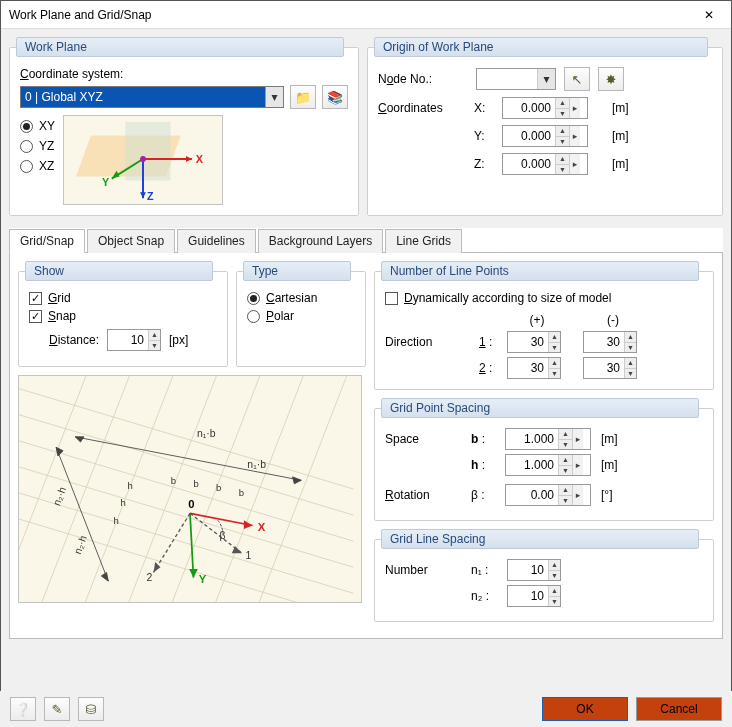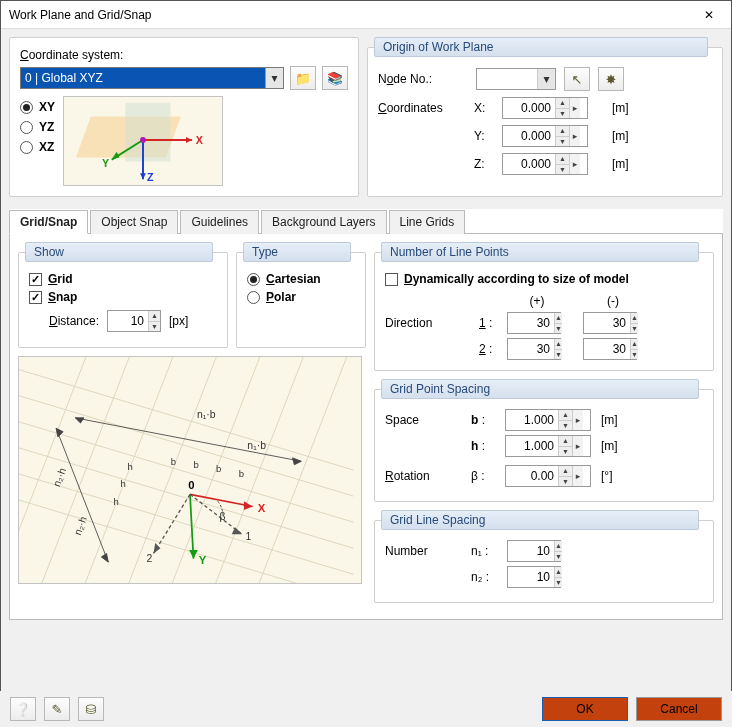--- a/index.html
+++ b/index.html
@@ -91,21 +91,21 @@
     border: 1px solid #b8b8b8;
     background: linear-gradient(#fdfdfd, #ececec);
     display: inline-flex; align-items: center; justify-content: center;
     font-size: 13px;
     color: #5a5a2a;
     cursor: default;
   }
   .plane-row { display: flex; align-items: flex-start; gap: 8px; margin-top: 6px; }
   .radios { display: flex; flex-direction: column; gap: 6px; margin-top: 4px; }
   .radio, .check {
-    display: flex; align-items: center; gap: 6px; font-weight: bold;
+    display: flex; align-items: center; gap: 6px;
   }
   .radio .dot {
     width: 13px; height: 13px; border-radius: 50%;
     border: 1px solid #555; background: #fff;
     display: inline-flex; align-items: center; justify-content: center;
   }
   .radio.on .dot::after {
     content: ""; width: 7px; height: 7px; border-radius: 50%; background: #222;
   }
   .check .box {
@@ -158,21 +158,21 @@
   .spin .updown div:last-child { border-bottom: none; }
   .spin .stepindicator {
     width: 11px;
     background: #f2f2f2;
     border-left: 1px solid #ccc;
     display: flex; align-items: center; justify-content: center;
     font-size: 9px; color: #444;
   }
   .spin.small { width: 54px; }
   .spin.small input { width: 40px; }
-  .spin.med { width: 54px; padding-left: 6px; }
+  .spin.med { width: 54px; }
   .spin.med input { width: 40px; }
   .unit { color: #000; }
   .tabs {
     display: flex;
     border-bottom: 1px solid #bbb;
     margin-top: 4px;
     background: #fff;
   }
   .tab {
     padding: 4px 10px;
@@ -181,21 +181,20 @@
     background: #f1f1f1;
     margin-right: 2px;
     position: relative;
     top: 1px;
     color: #222;
   }
   .tab.active {
     background: #fff;
     border-bottom: 1px solid #fff;
     z-index: 2;
-    font-weight: bold;
   }
   .tabpage {
     border: 1px solid #bbb; border-top: none;
     background: #fff;
     padding: 8px;
   }
   .gridsnap-row { display: flex; gap: 8px; }
   .show-col { width: 210px; }
   .type-col { width: 130px; }
   .right-col { flex: 1; }
@@ -235,20 +234,21 @@
   <div class="close">
       <span>✕</span>
     </div>
 </div>
 
 <div class="content">
 
   <div class="row">
 
     <fieldset class="group" style="flex:1">
+      <legend>Work Plane</legend>
       <div class="label" style="margin:4px 0">
         <span class="underline">C</span>oordinate system:
       </div>
       <div style="display:flex;gap:6px;align-items:center">
         <div class="combo">
           <span style="flex:1">0 | Global XYZ</span>
           <span class="arrow">▾</span>
         </div>
         <span class="iconbtn">
             <span>📁</span>

